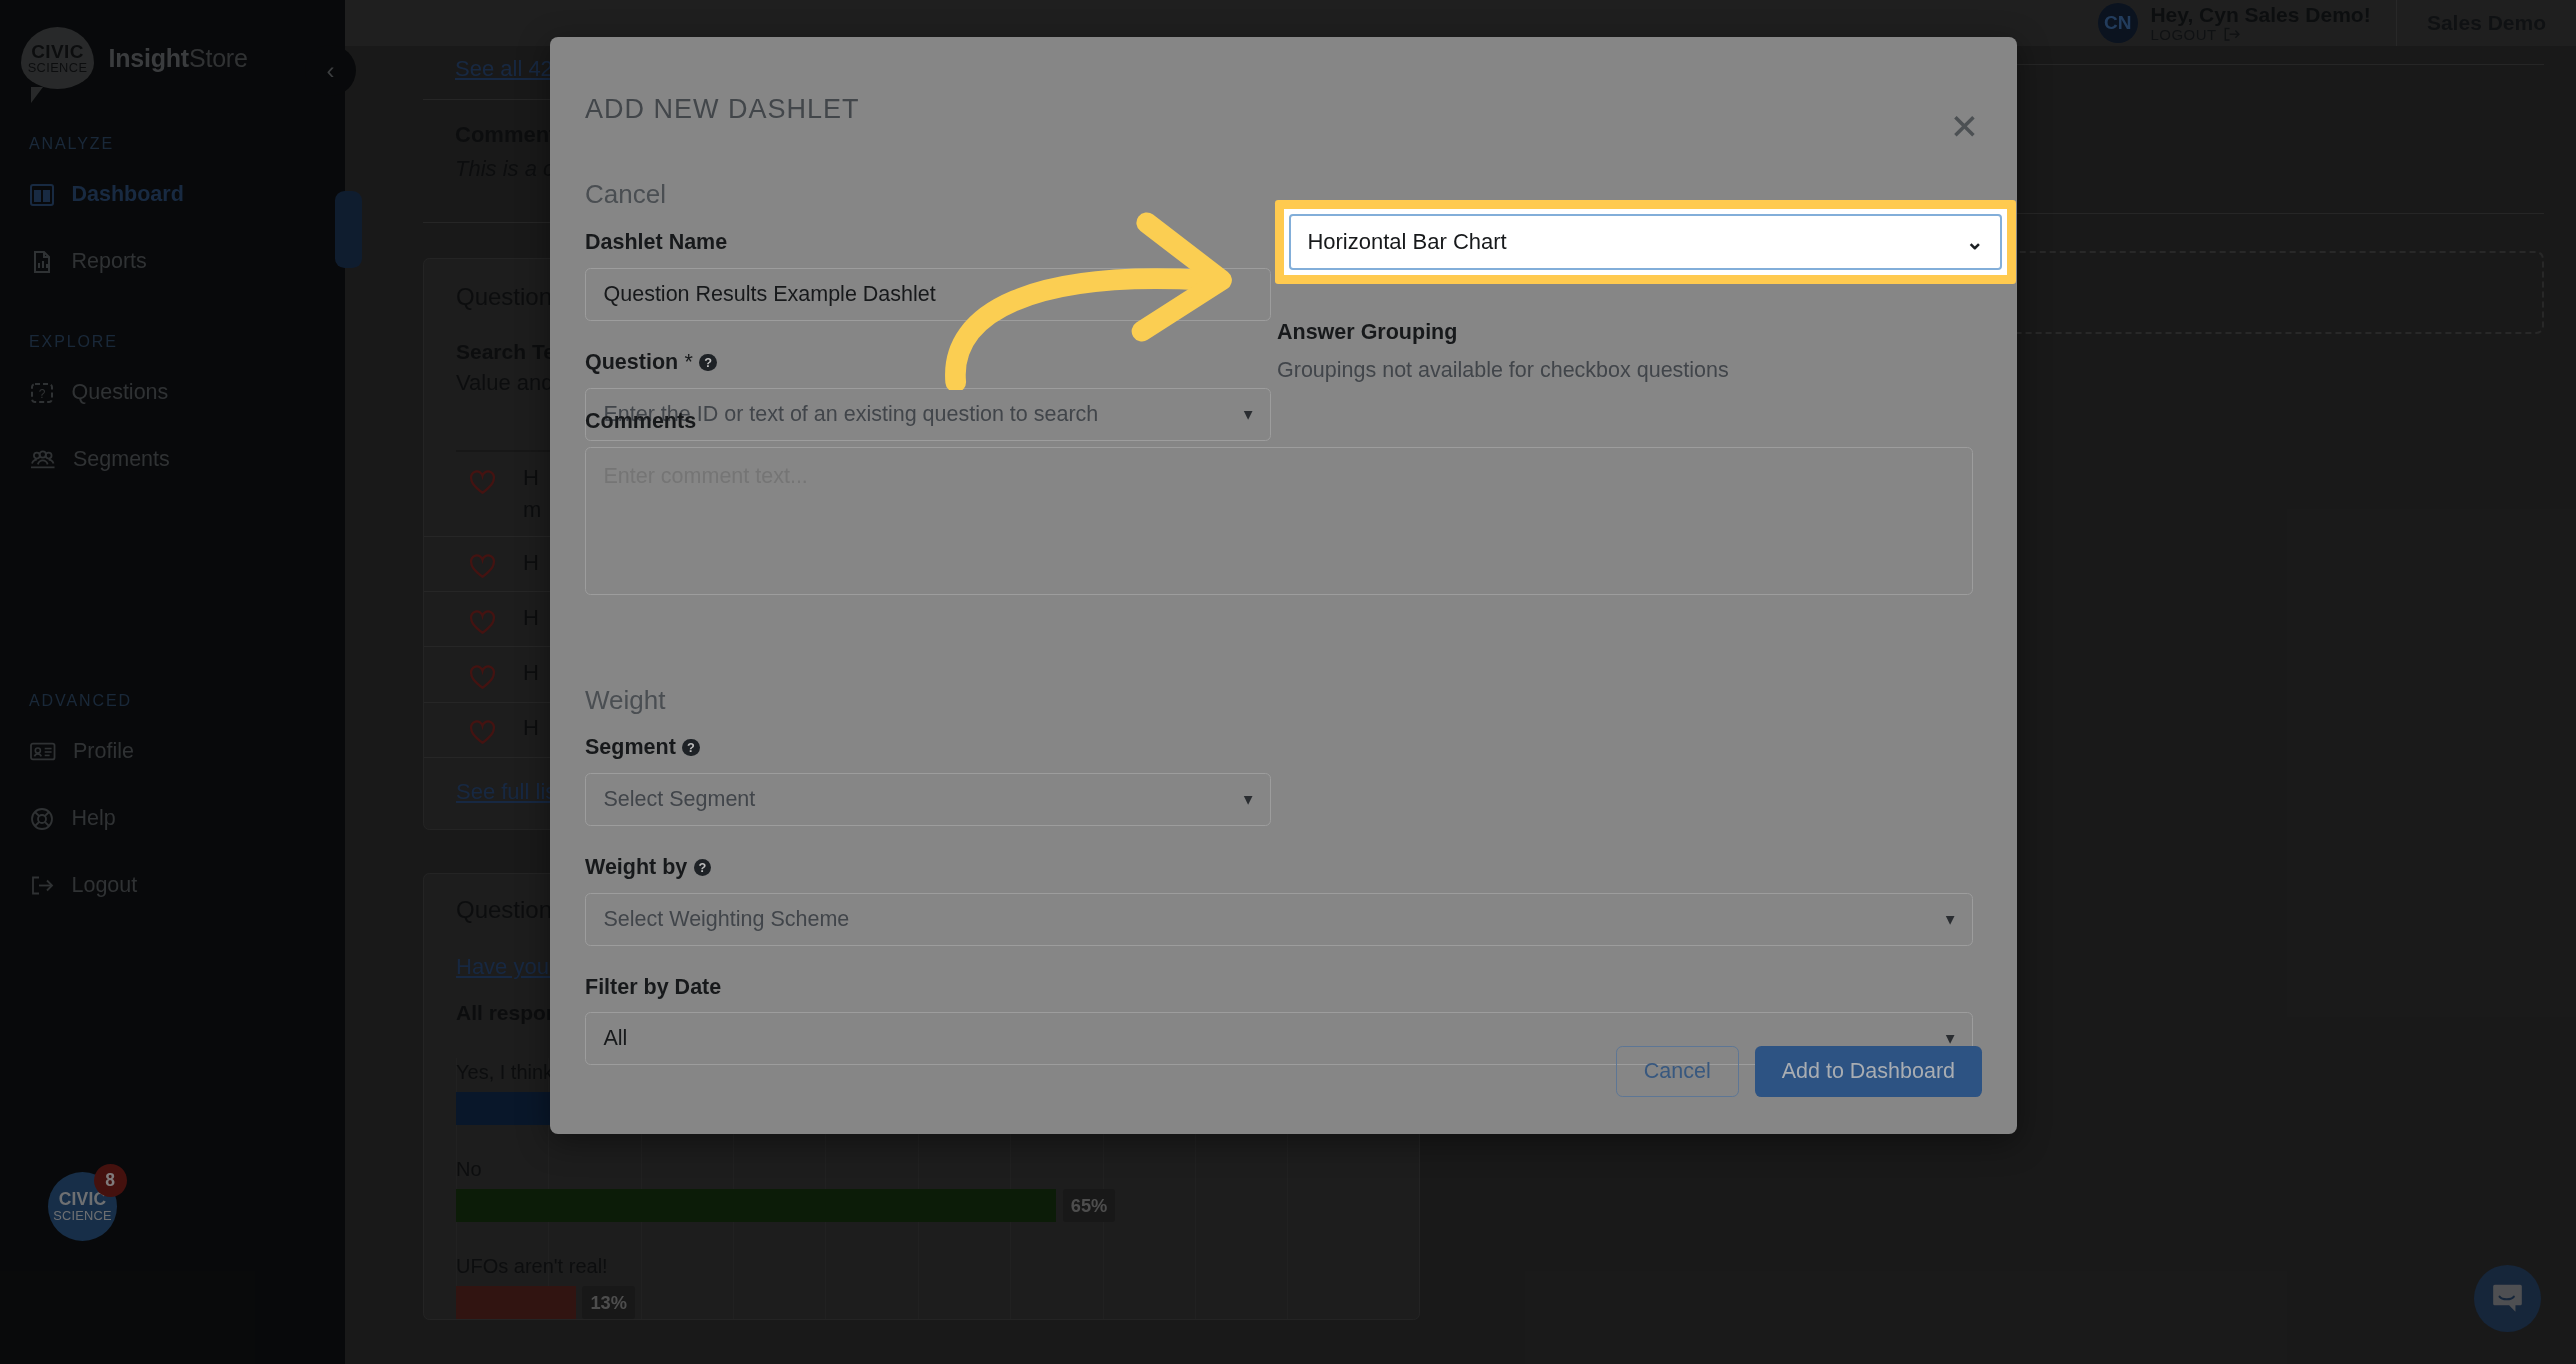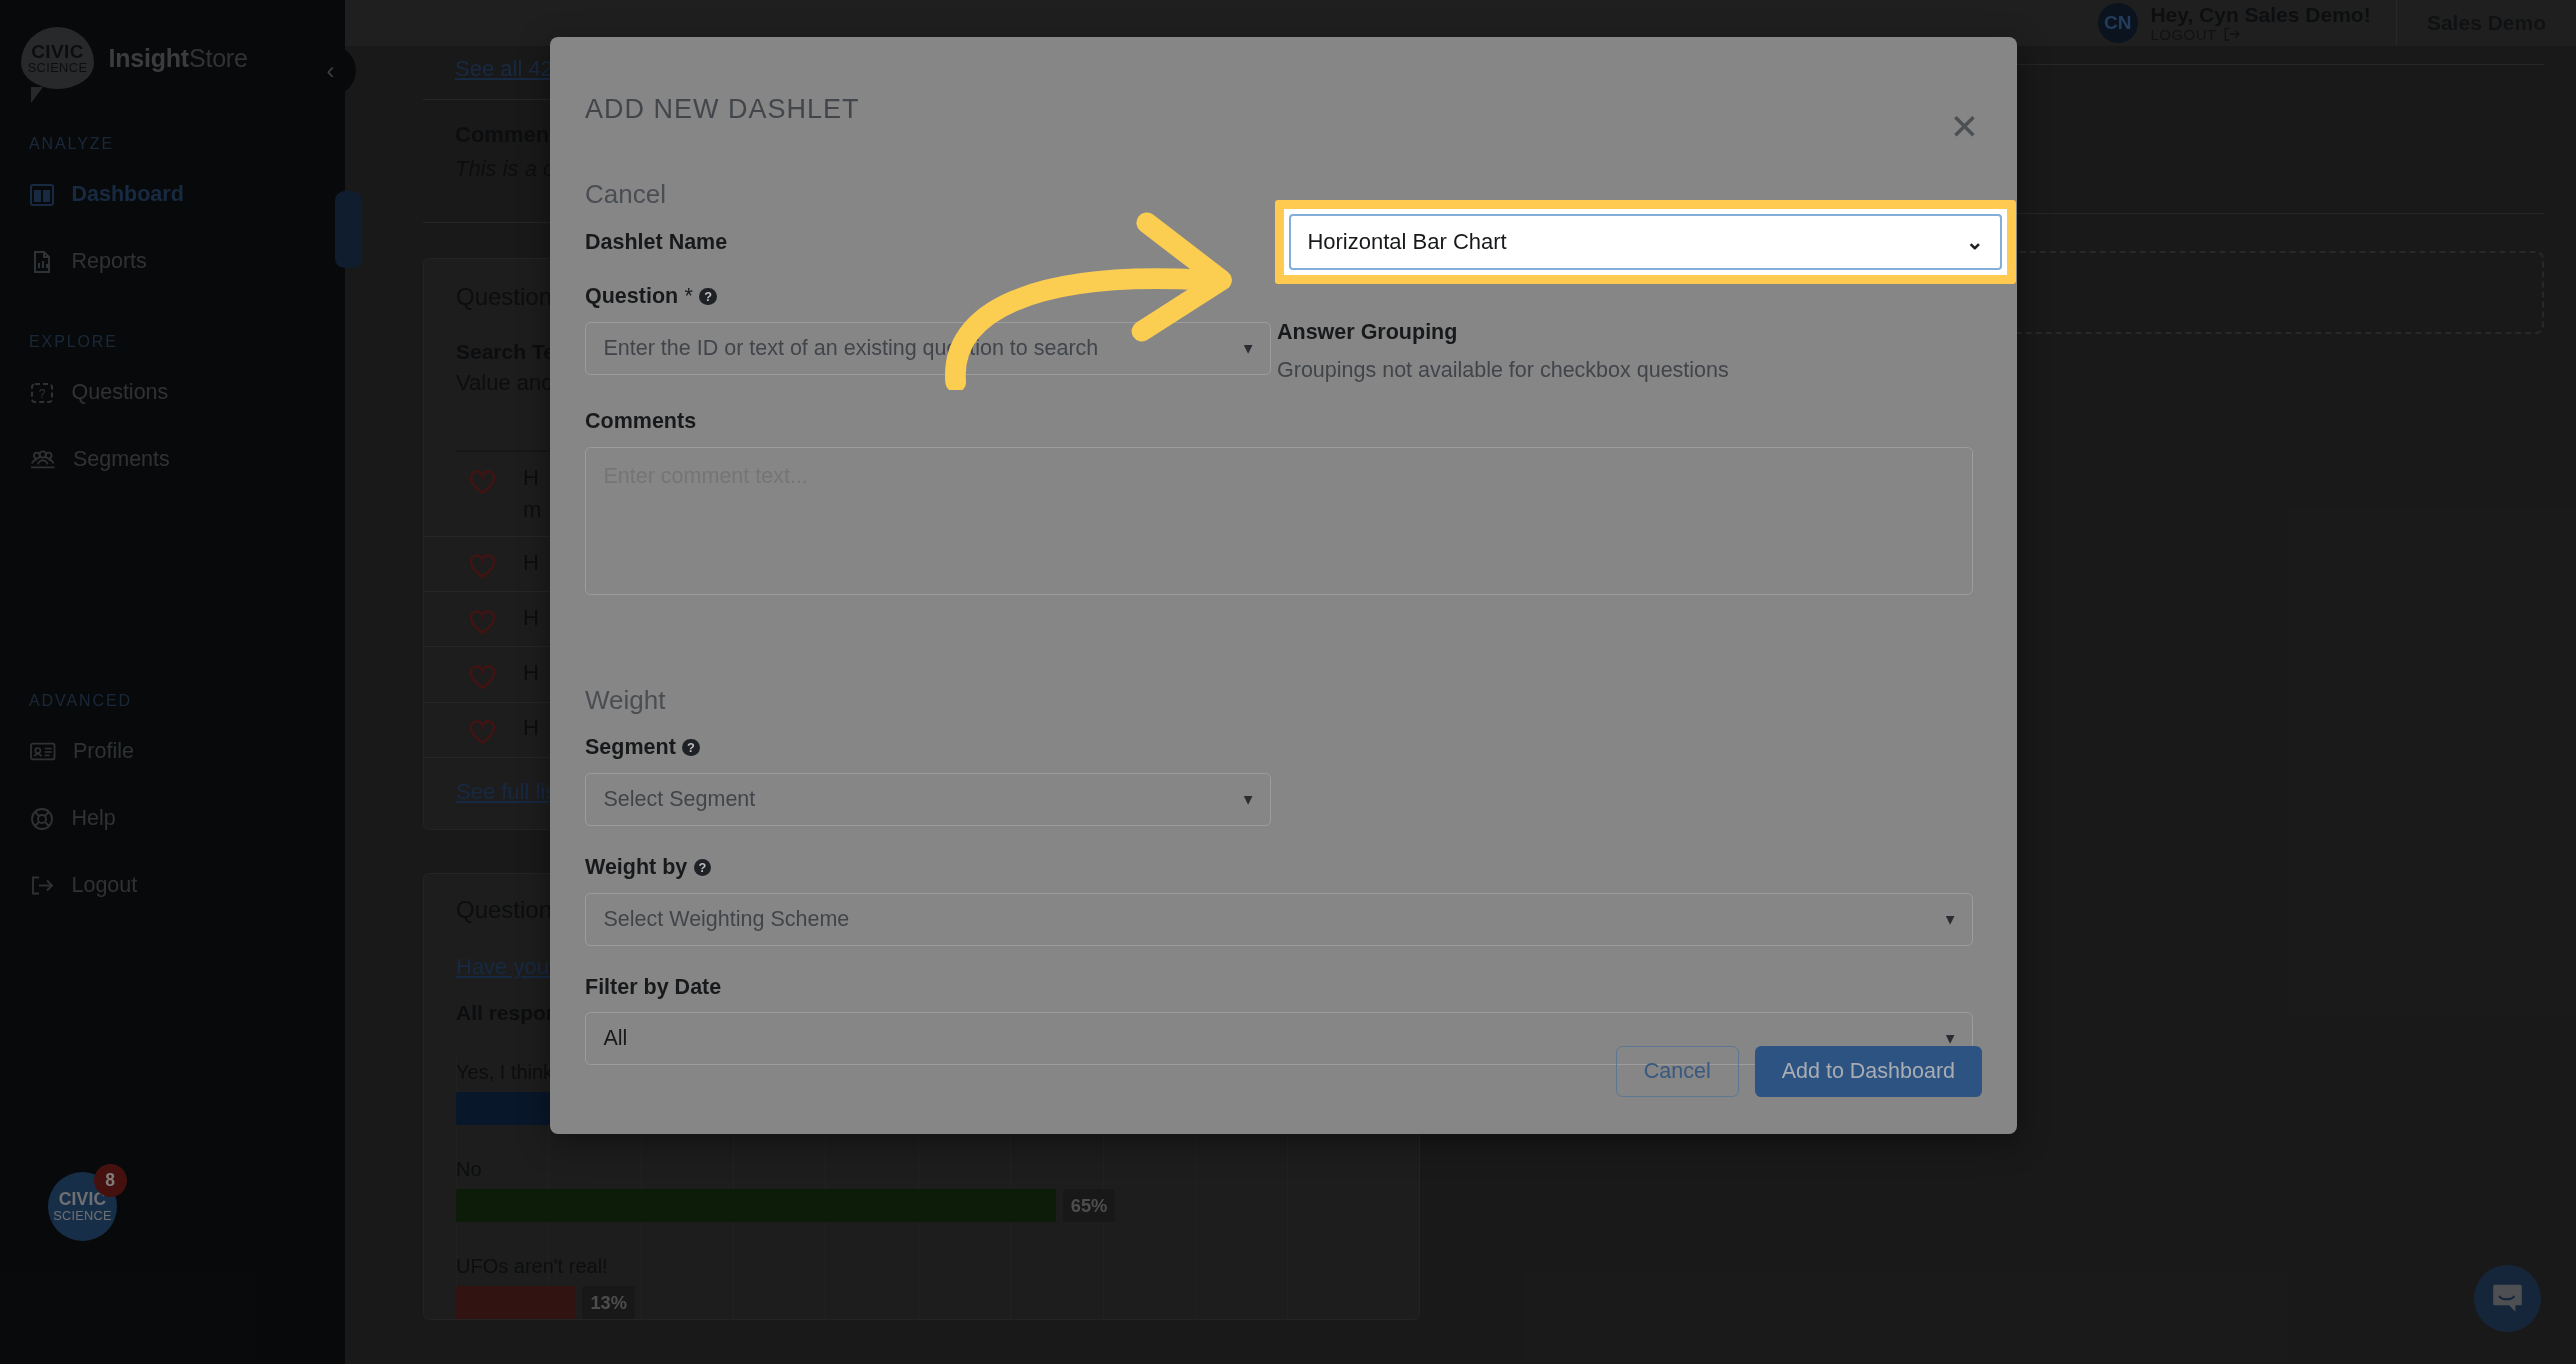--- a/index.html
+++ b/index.html
@@ -477,20 +477,23 @@
 <div id="scrim"></div>
 
 <div class="modal">
   <div class="modal-title">ADD NEW DASHLET</div>
   <div class="modal-close">✕</div>
 
   <div style="position:absolute;left:35px;top:142px;" class="m-section-h">Cancel</div>
 
   <div style="position:absolute;left:35px;top:193px;width:686px;">
     <div class="m-lbl">Dashlet Name</div>
+    <div style="margin-top:12.8px">
+      <input class="m-input" type="text" value="Question Results Example Dashlet" style="">
+    </div>
 
     <div class="m-lbl" style="margin-top:29px">
       <span>Question</span>
       <span class="m-star">*</span>
       <span class="m-help">?</span>
     </div>
     <div style="margin-top:12.8px">
       <div class="m-select">
         <span class="ph">Enter the ID or text of an existing question to search</span>
         <span class="chev">▾</span>

